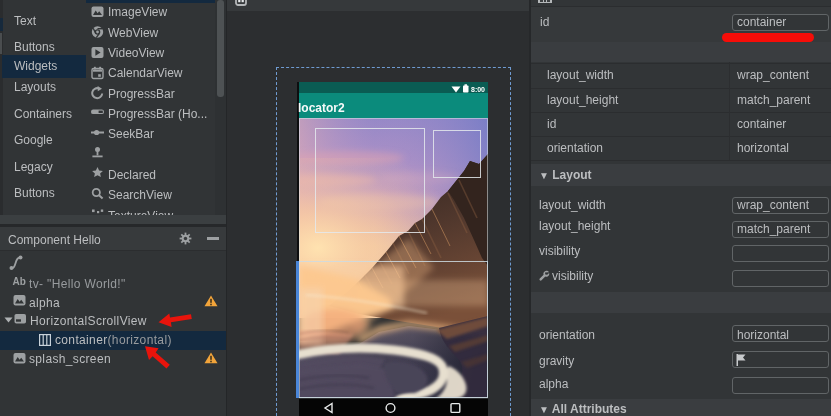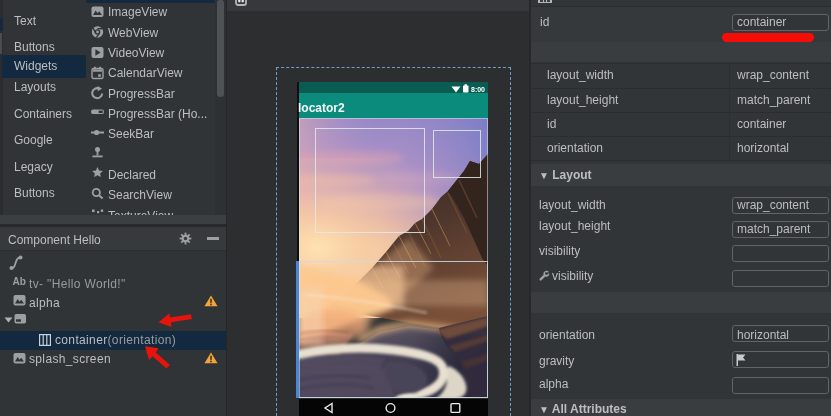--- a/index.html
+++ b/index.html
@@ -116,21 +116,22 @@
     <circle cx="6.5" cy="6.5" r="3.8" fill="#9da0a2"></circle>
     <circle cx="6.5" cy="6.5" r="1.7" fill="#373a3c"></circle>
   </svg>
   <div class="abs" style="left:207px;top:10px;width:12px;height:2.5px;background:#9da0a2"></div>
   <div class="abs" style="left:0;top:23px;width:226px;height:1px;background:#2b2d2f"></div>
 
   <div class="abs" style="left:0;top:104px;width:226px;height:18.5px;background:#13293f"></div>
 
   <div class="lbl gray" style="left:29px;top:48.5px;letter-spacing:0.35px">tv- "Hello World!"</div>
   <div class="lbl" style="left:29px;top:67.5px;letter-spacing:0.35px">alpha</div>
-  <div class="lbl" style="left:55px;top:105px;letter-spacing:0.35px">container<span class="gray">(orientation)</span></div>
+  <div class="lbl" style="left:30px;top:86px;letter-spacing:0.35px">HorizontalScrollView</div>
+  <div class="lbl" style="left:55px;top:105px;letter-spacing:0.35px">container<span class="gray">(horizontal)</span></div>
   <div class="lbl" style="left:29px;top:124px;letter-spacing:0.35px">splash_screen</div>
 
   <svg class="abs" style="left:4px;top:26px" width="50" height="125" viewBox="0 0 50 125">
 
     <path d="M8,15 C12.5,15 10.5,4.5 16,4.5" fill="none" stroke="#9da0a2" stroke-width="1.8"></path>
     <circle cx="7.5" cy="15" r="2" fill="#9da0a2"></circle>
         <circle cx="16.5" cy="4.5" r="2" fill="#9da0a2"></circle>
 
     <text x="8.5" y="32" font-family="Liberation Sans" font-size="10" font-weight="bold" fill="#9da0a2">Ab</text>
 

